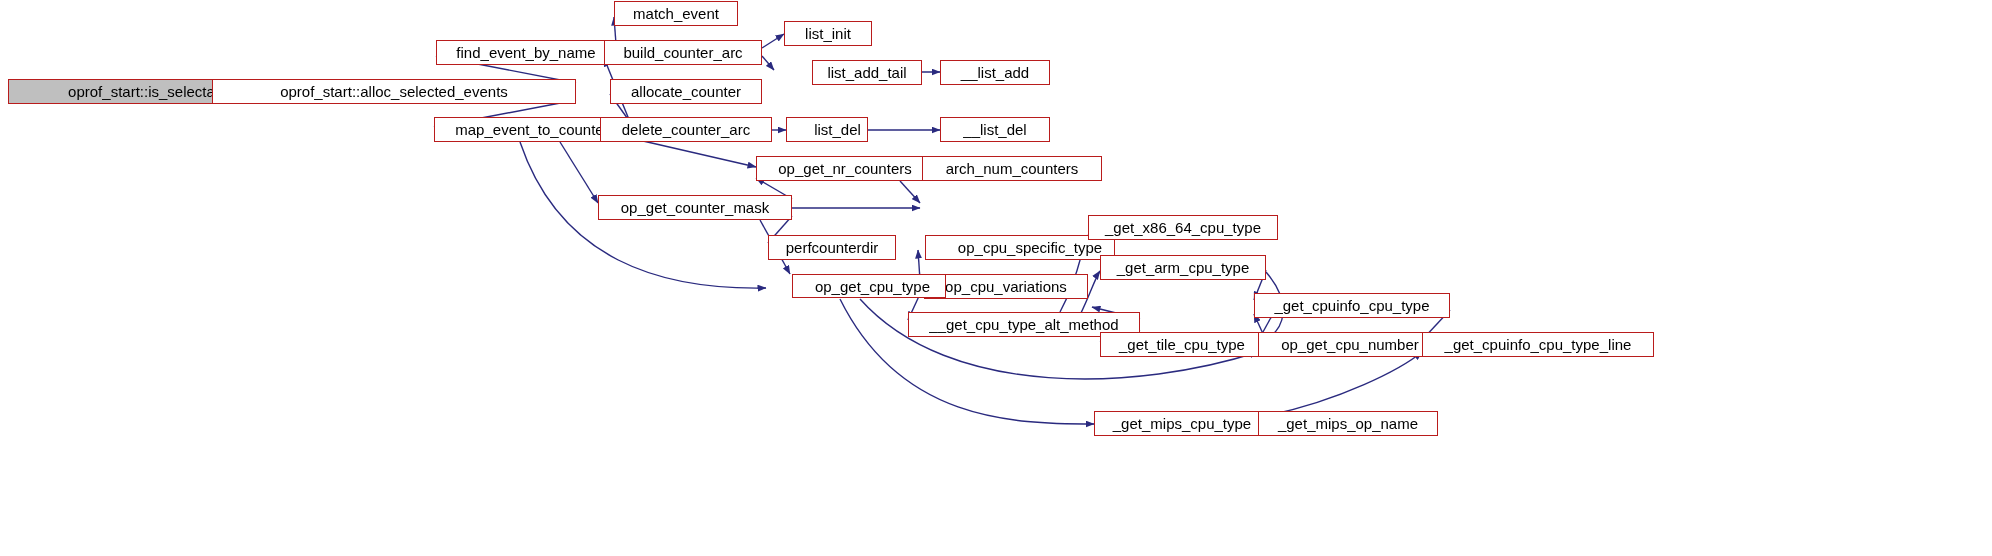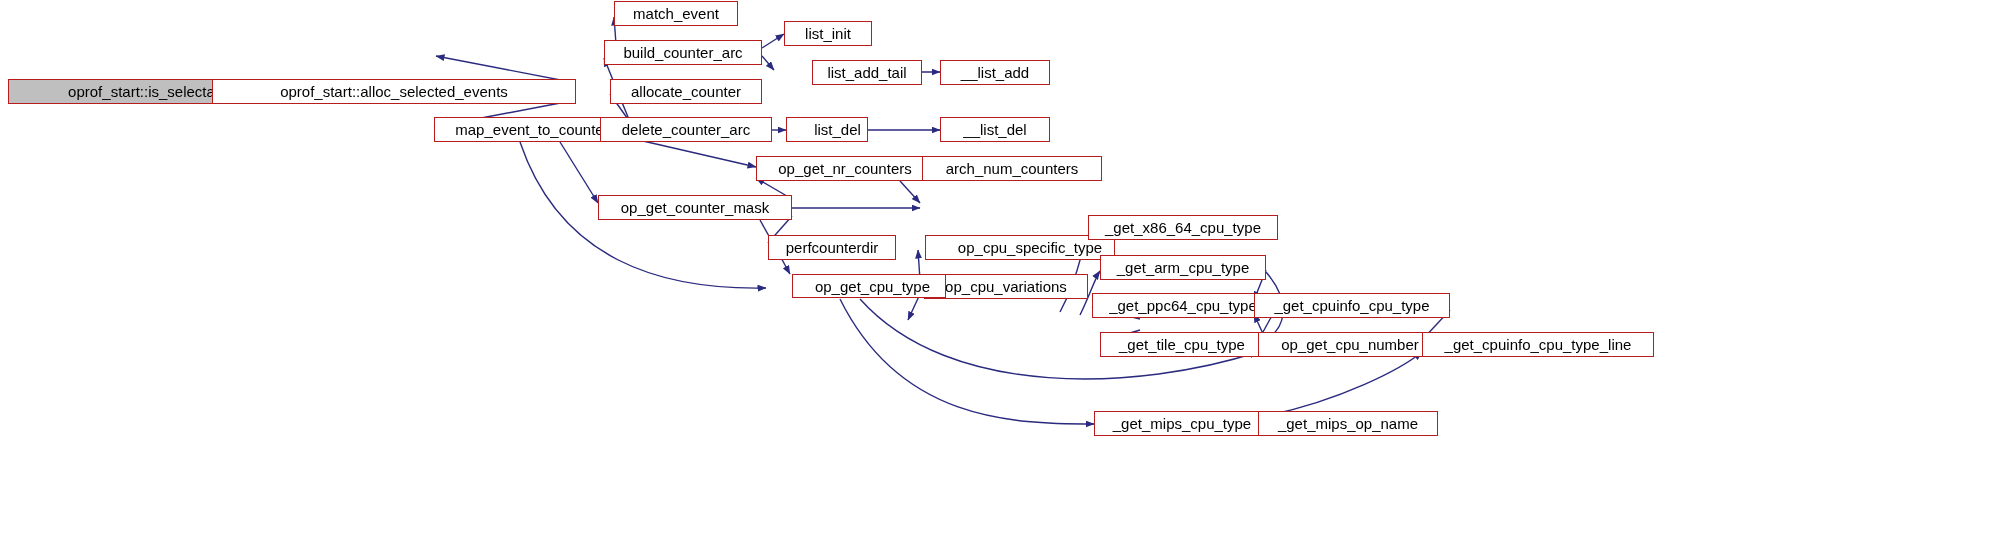--- a/index.html
+++ b/index.html
@@ -104,20 +104,23 @@
         <path d="M 1270,415 C 1340,400 1400,370 1422,352" fill="none" stroke="#2a2a7f" stroke-width="1.4" marker-end="url(#arrowhead)"></path>
       </g>
   </svg>
   <div id="node-layer">
       <div class="gnode current" style="left: 8px; top: 79px; width: 332px; height: 25px;">
         <span class="gnode-label">oprof_start::is_selectable_event</span>
       </div>
       <div class="gnode" style="left: 212px; top: 79px; width: 364px; height: 25px;">
         <span class="gnode-label">oprof_start::alloc_selected_events</span>
       </div>
+      <div class="gnode" style="left: 436px; top: 40px; width: 180px; height: 25px;">
+        <span class="gnode-label">find_event_by_name</span>
+      </div>
       <div class="gnode" style="left: 614px; top: 1px; width: 124px; height: 25px;">
         <span class="gnode-label">match_event</span>
       </div>
       <div class="gnode" style="left: 434px; top: 117px; width: 196px; height: 25px;">
         <span class="gnode-label">map_event_to_counter</span>
       </div>
       <div class="gnode" style="left: 604px; top: 40px; width: 158px; height: 25px;">
         <span class="gnode-label">build_counter_arc</span>
       </div>
       <div class="gnode" style="left: 784px; top: 21px; width: 88px; height: 25px;">
@@ -161,25 +164,25 @@
       </div>
       <div class="gnode" style="left: 1100px; top: 255px; width: 166px; height: 25px;">
         <span class="gnode-label">_get_arm_cpu_type</span>
       </div>
       <div class="gnode" style="left: 924px; top: 274px; width: 164px; height: 25px;">
         <span class="gnode-label">op_cpu_variations</span>
       </div>
       <div class="gnode" style="left: 792px; top: 274px; width: 154px; height: 24px; padding-left: 7px;">
         <span class="gnode-label">op_get_cpu_type</span>
       </div>
-      <div class="gnode" style="left: 1092px; top: 293px; width: 182px; height: 25px;">
-        <span class="gnode-label">_get_ppc64_cpu_type</span>
-      </div>
       <div class="gnode" style="left: 1254px; top: 293px; width: 196px; height: 25px;">
         <span class="gnode-label">_get_cpuinfo_cpu_type</span>
+      </div>
+      <div class="gnode" style="left: 908px; top: 312px; width: 232px; height: 25px;">
+        <span class="gnode-label">__get_cpu_type_alt_method</span>
       </div>
       <div class="gnode" style="left: 1100px; top: 332px; width: 164px; height: 25px;">
         <span class="gnode-label">_get_tile_cpu_type</span>
       </div>
       <div class="gnode" style="left: 1258px; top: 332px; width: 184px; height: 25px;">
         <span class="gnode-label">op_get_cpu_number</span>
       </div>
       <div class="gnode" style="left: 1422px; top: 332px; width: 232px; height: 25px;">
         <span class="gnode-label">_get_cpuinfo_cpu_type_line</span>
       </div>

